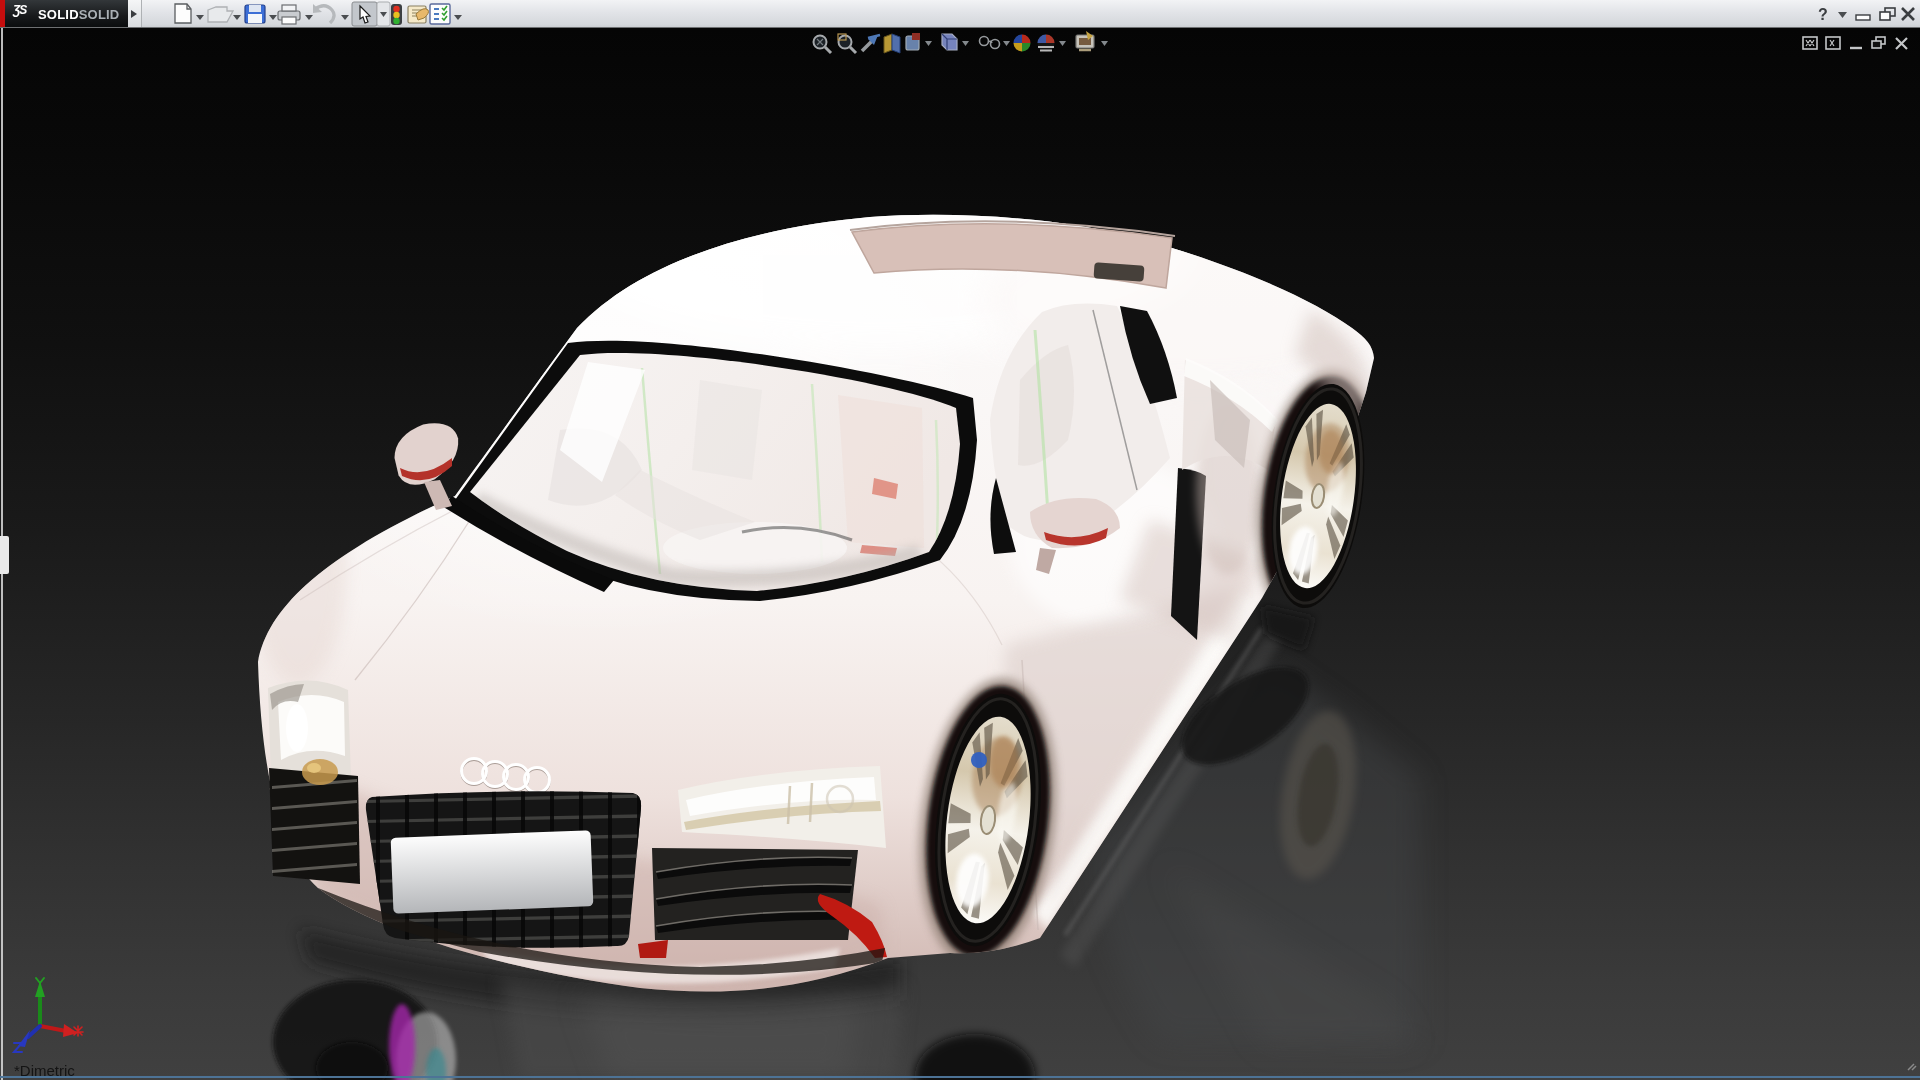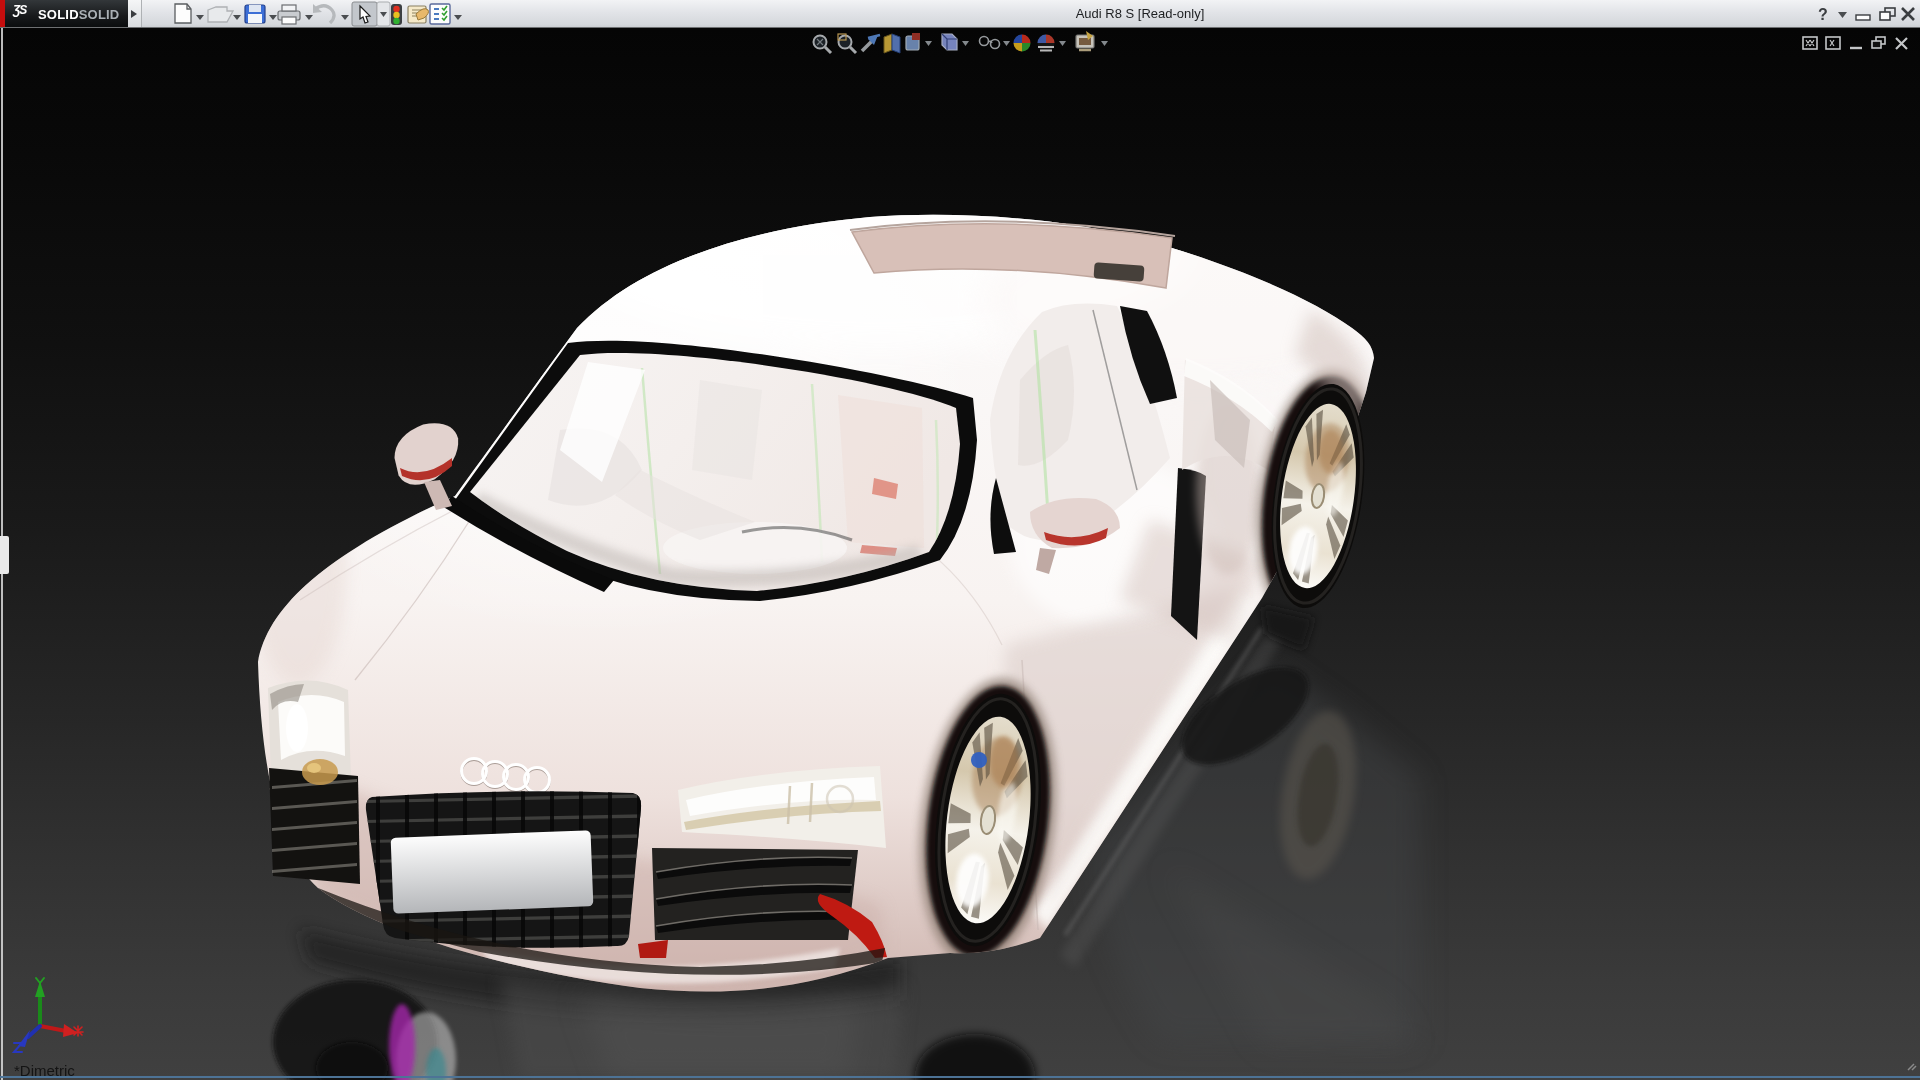--- a/index.html
+++ b/index.html
@@ -338,21 +338,20 @@
 <path d="M14,1043 l8,0 l-8,9 l8,0" stroke="#2838c0" stroke-width="2" fill="none"></path>
 </g>
 <text x="14" y="1076" font-size="15" fill="#141414">*Dimetric</text>
 <path d="M6,546 l-3,3 l3,3 Z M6,556 l-3,3 l3,3 Z M6,566 l-3,3 l3,3 Z" fill="#3a3a3a"></path>
 <path d="M1908,1070 l6,-6 M1912,1070 l4,-4" stroke="#8a8a8a" stroke-width="1.5"></path>
     </svg>
   <div id="leftline"></div>
   <div id="lefttab"></div>
   <div id="bottomline"></div>
   <div id="tb">
-    <div id="title">Audi R8 S [Read-only]</div>
     <div id="redstripe"></div>
     <div id="logo">
         <span class="tds">ƷS</span>
         <span class="sw">SOLID<i>SOLID</i></span>
       </div>
     <div id="flyout"></div>
     <svg class="tbicons" width="620" height="27" viewBox="0 0 620 27">
         <path d="M10,4 L22,4 L26,9 L26,23 L10,23 Z" fill="#fdfdfd" stroke="#5a5d60" stroke-width="1.3"></path>
 <path d="M22,4 L22,9 L26,9" fill="none" stroke="#5a5d60" stroke-width="1.3"></path>
 <path d="M31,15 l8,0 l-4,5 z" fill="#4a4d50"></path>

